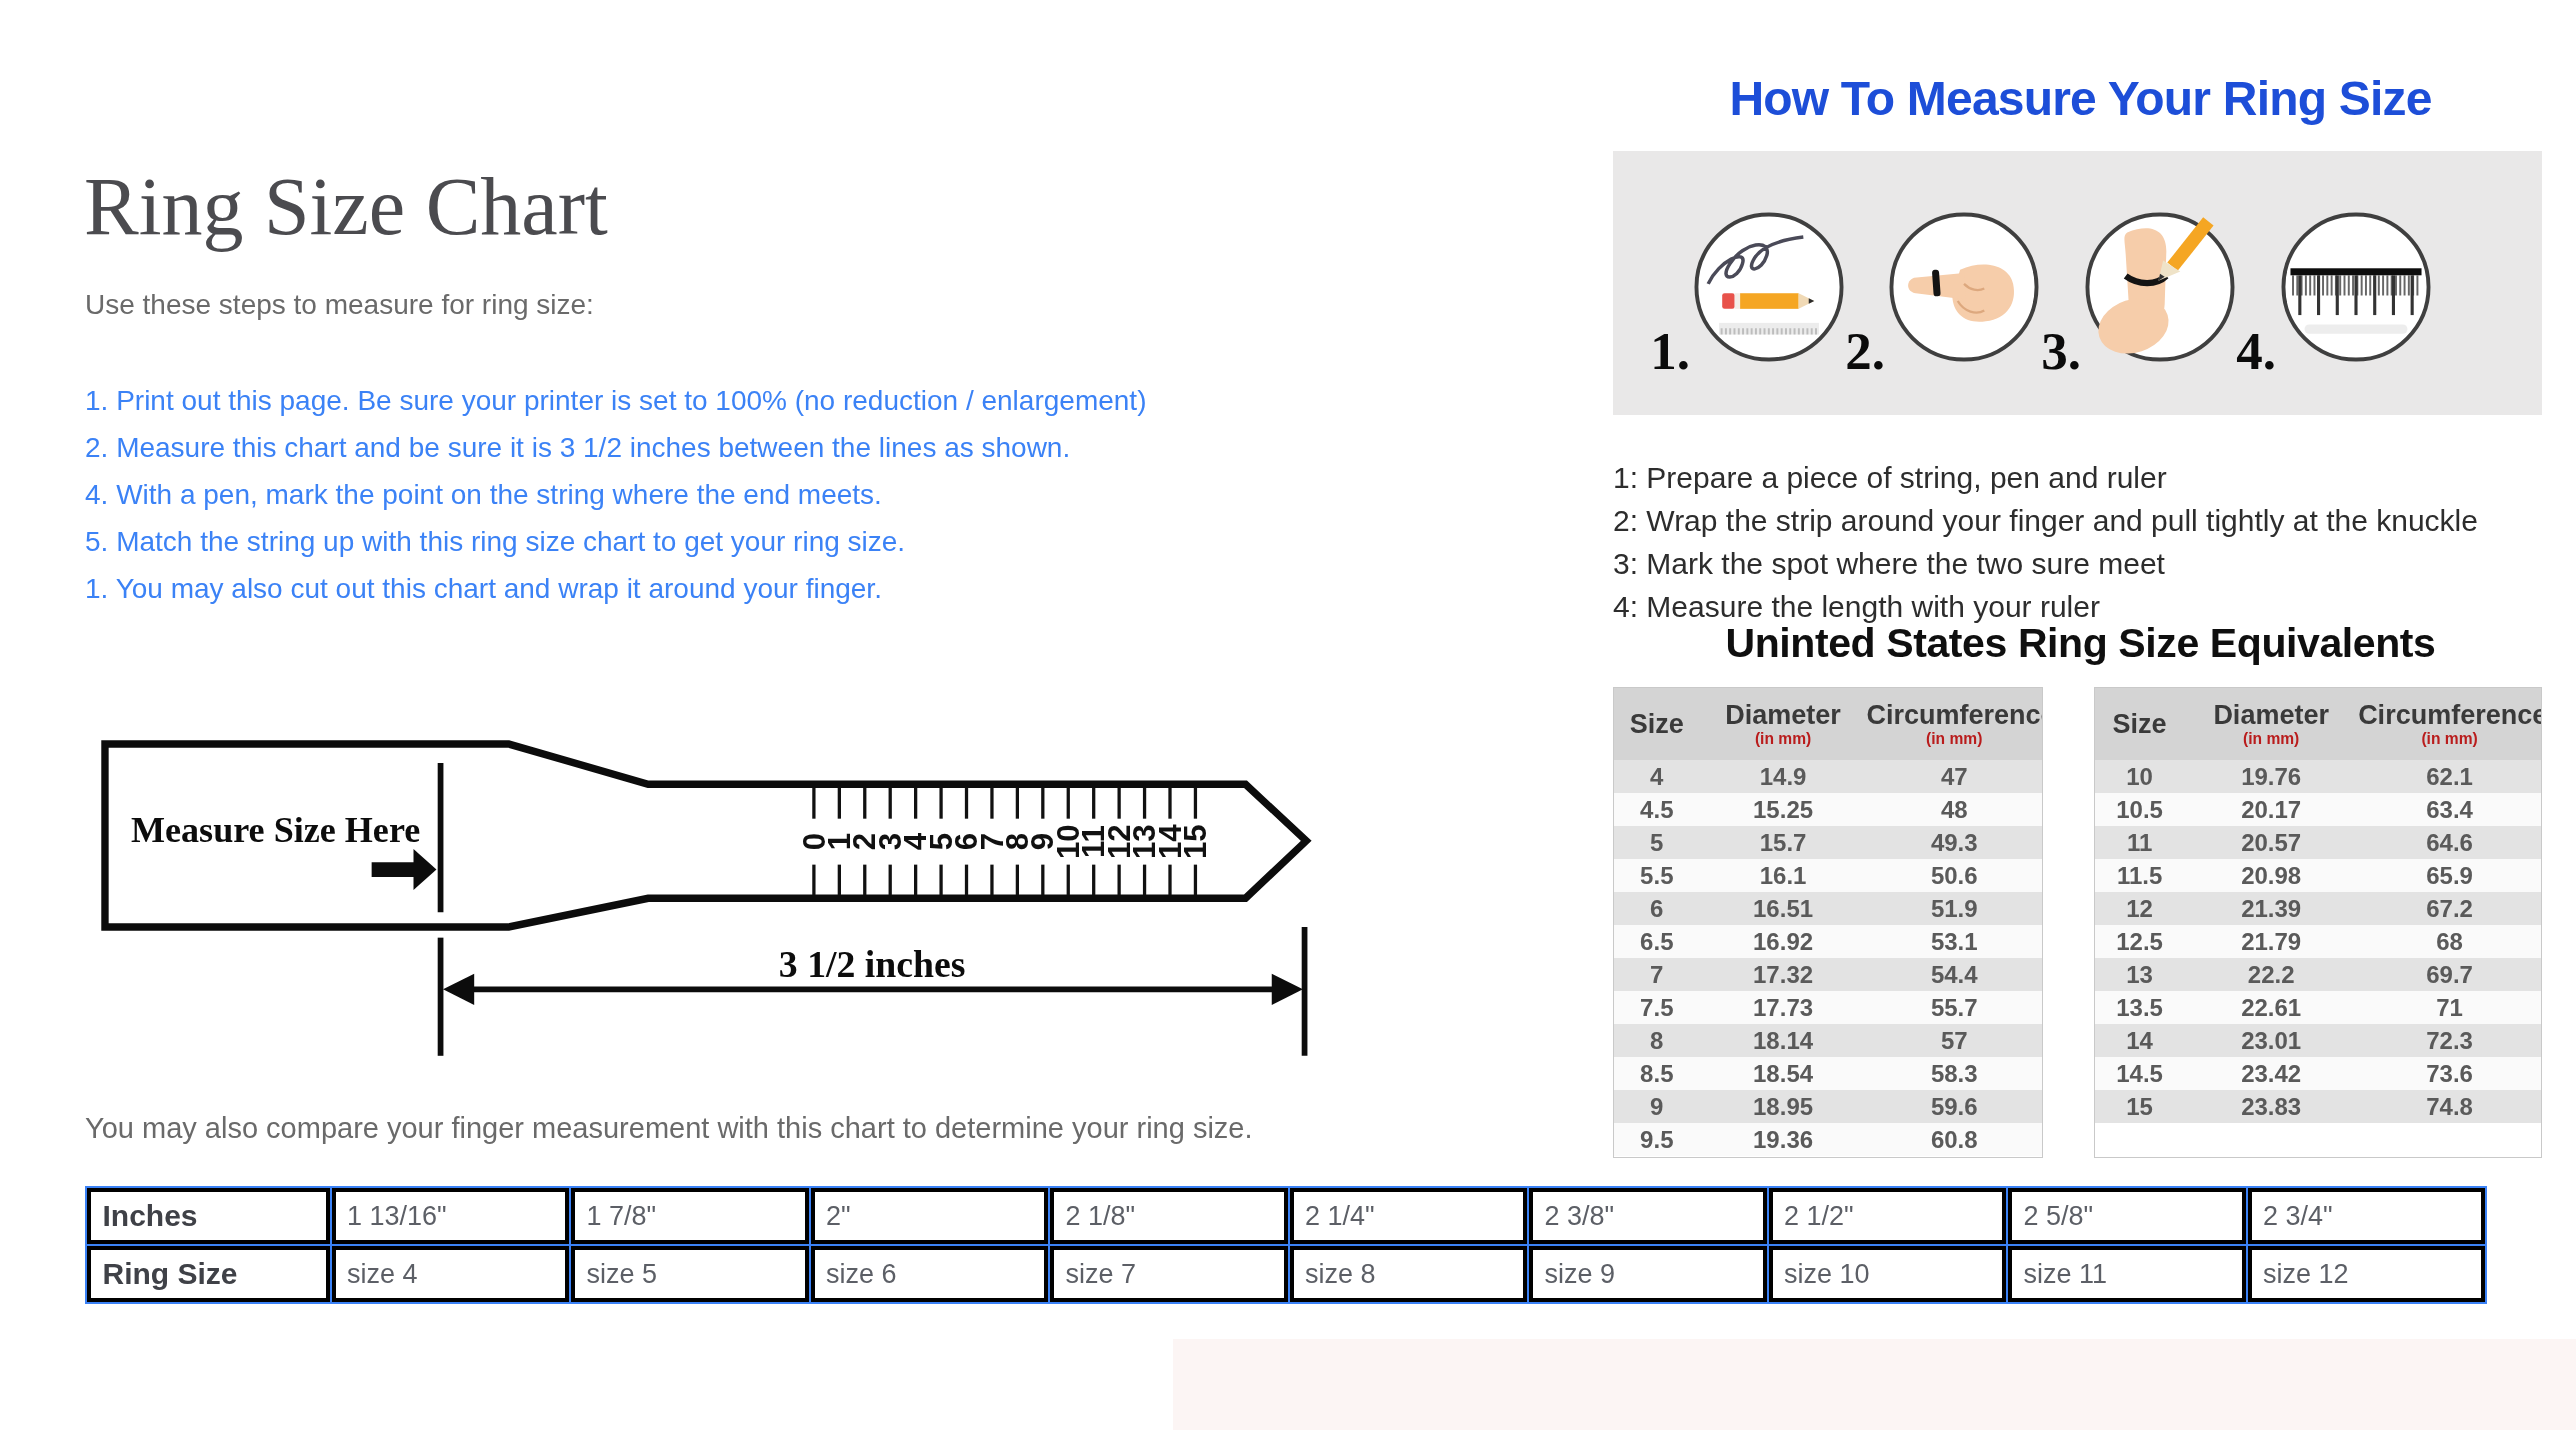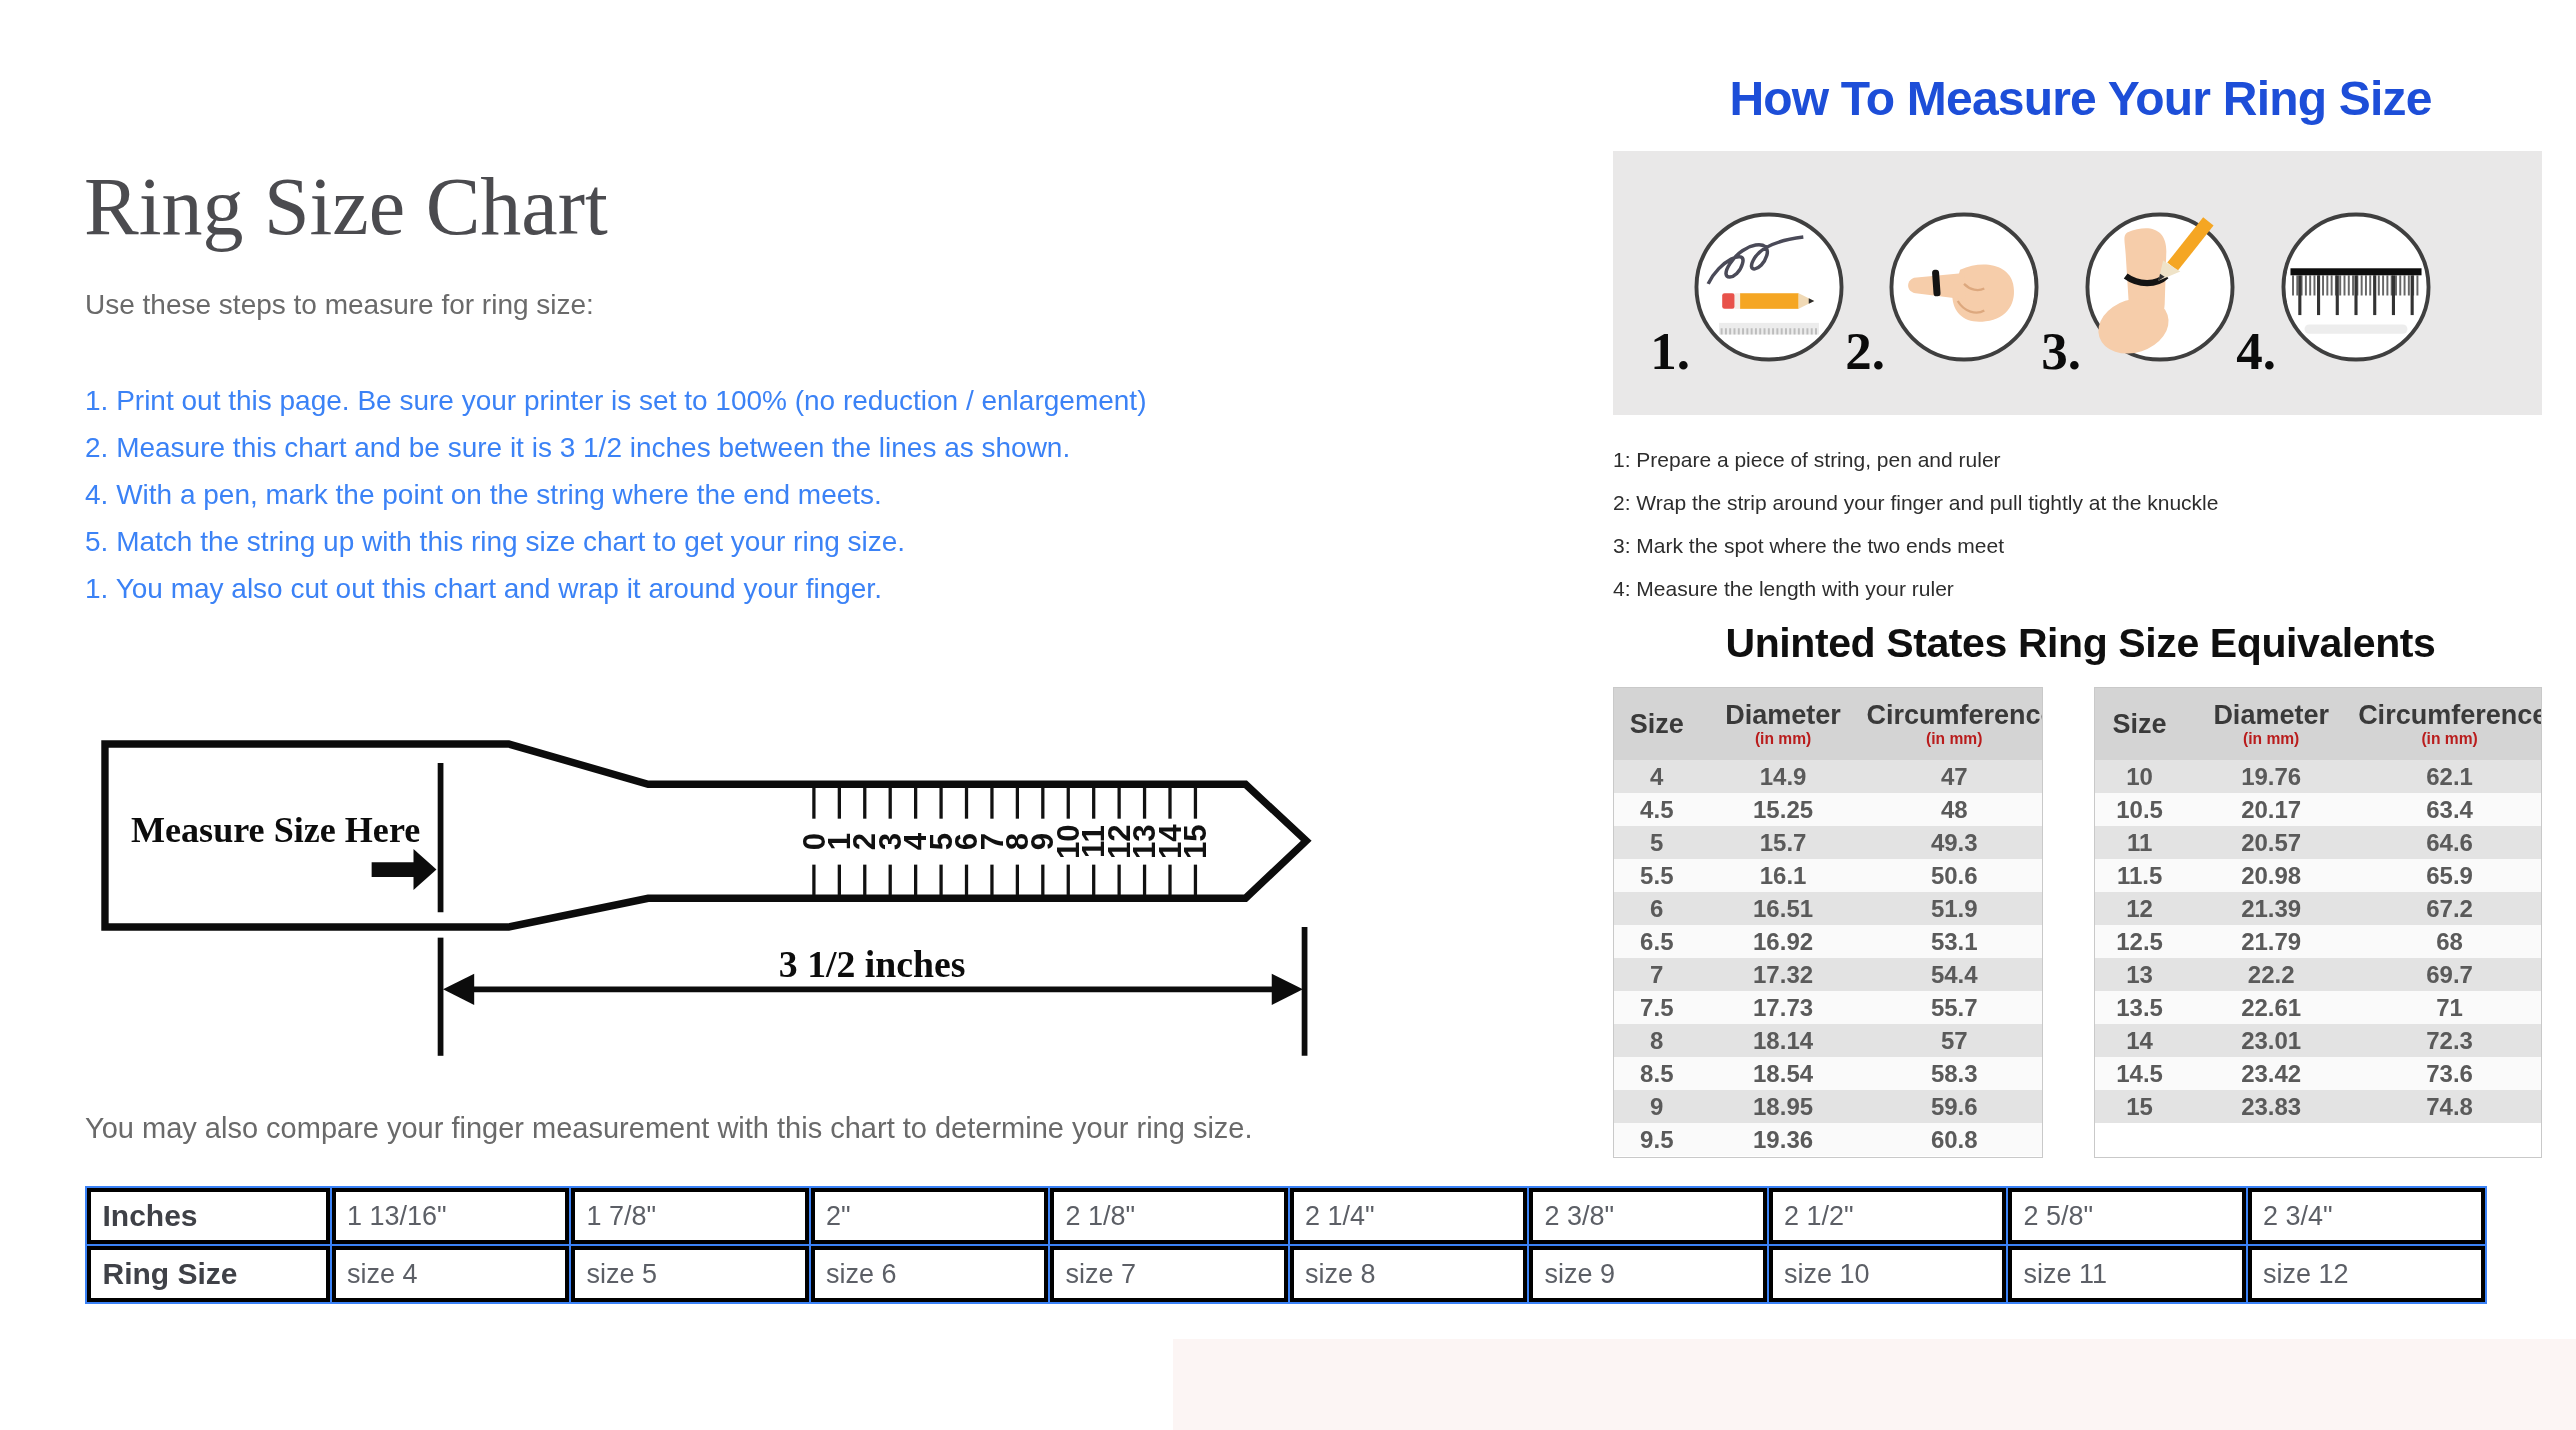--- a/index.html
+++ b/index.html
@@ -20,21 +20,21 @@
   .sizer-svg text{font-family:"Liberation Serif", serif;}
   .sizer-svg .scale-num{font-family:"Liberation Sans", sans-serif;font-weight:bold;font-size:38px;fill:#111;}
 
   
   .howto-title{left:1613px;top:71px;width:935px;text-align:center;font-size:48px;font-weight:bold;
                color:#1d4ed8;letter-spacing:-0.8px;}
   .howto-panel{left:1613px;top:151px;width:929px;height:264px;background:#e9e8e8;}
   .circle-icon{position:absolute;top:58px;}
   .step-num{position:absolute;top:174px;width:49px;text-align:right;
             font-family:"Liberation Serif", serif;font-weight:bold;font-size:53px;color:#0b0b0b;line-height:1;}
-  .howto-steps{left:1613px;top:438px;font-size:21px;color:#2d2d2d;}
+  .howto-steps{left:1613px;top:456px;font-size:30px;color:#2d2d2d;}
   .howto-steps .hstep{height:43px;line-height:43px;white-space:nowrap;}
   .equiv-title{left:1613px;top:620px;width:935px;text-align:center;font-size:41px;font-weight:bold;
                color:#0f0f0f;letter-spacing:-0.4px;}
 
   
   .equiv-wrap{left:1613px;top:687px;width:929px;height:474px;}
   .subtable{position:absolute;top:0;height:471px;border:1.6px solid #c9c9c9;background:#ffffff;
             box-sizing:border-box;overflow:hidden;}
   .subtable.left{left:0;width:430px;}
   .subtable.right{left:481px;width:448px;}
@@ -273,21 +273,21 @@
         <line x1="148" y1="85" x2="148" y2="136" stroke="#333333" stroke-width="4"></line>
         <line x1="172" y1="85" x2="172" y2="136" stroke="#333333" stroke-width="4"></line>
         <rect x="34" y="148" width="132" height="12" rx="6" fill="#ededed"></rect>
       </g>
     </svg>
   </div>
 
   <div class="abs howto-steps">
     <div class="hstep">1: Prepare a piece of string, pen and ruler</div>
     <div class="hstep">2: Wrap the strip around your finger and pull tightly at the knuckle</div>
-    <div class="hstep">3: Mark the spot where the two ends meet</div>
+    <div class="hstep">3: Mark the spot where the two sure meet</div>
     <div class="hstep">4: Measure the length with your ruler</div>
   </div>
 
   <div class="abs equiv-title">Uninted States Ring Size Equivalents</div>
 
   <div class="abs equiv-wrap">
     <div class="subtable left">
       <table>
         <thead>
           <tr>

